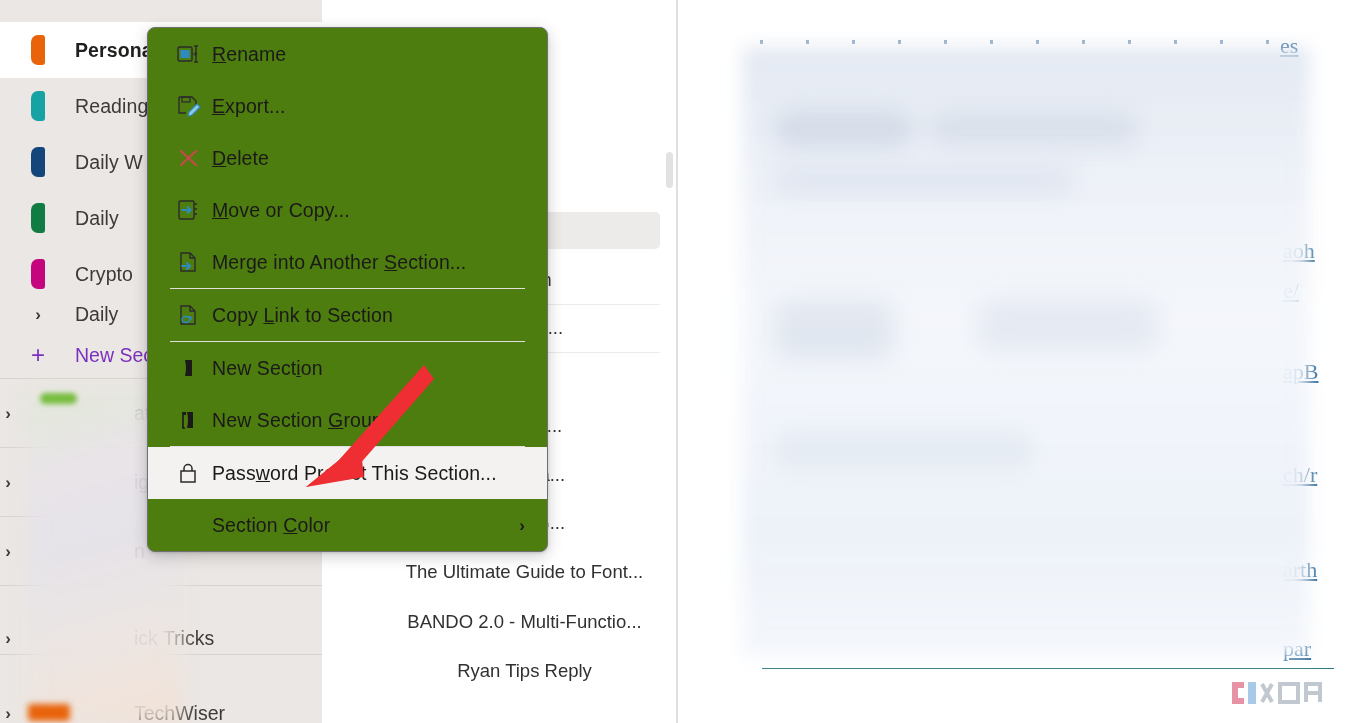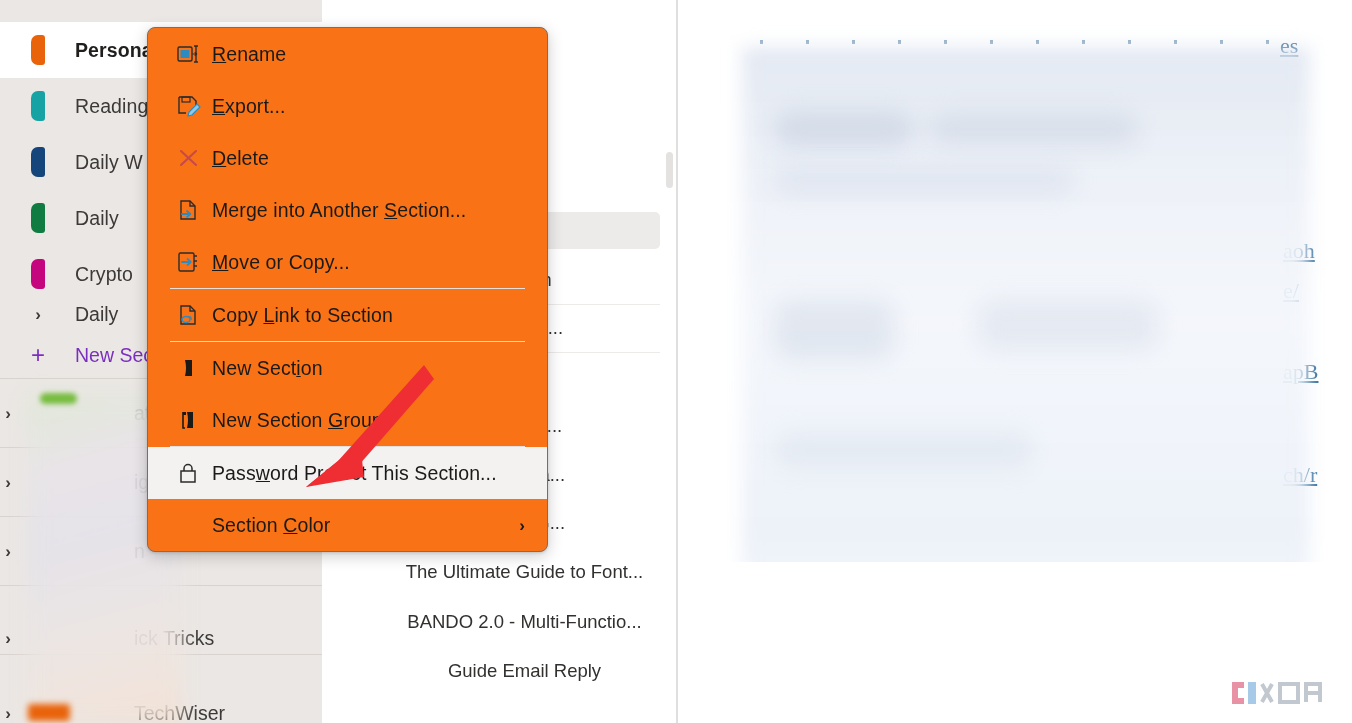--- a/index.html
+++ b/index.html
@@ -112,21 +112,21 @@
   .page-sep{
     position:absolute;left:50px;width:288px;height:1px;background:#EDEBE9;
   }
   #pagelist-scrollbar{
     position:absolute;left:666px;top:152px;width:7px;height:36px;
     background:#E4E2E0;border-radius:4px;
   }
 
   
   #content{
-    position:absolute;left:678px;top:0;width:674px;height:562px;
+    position:absolute;left:678px;top:0;width:674px;height:723px;
     background:#FFFFFF;overflow:hidden;
   }
   .link-line{
     position:absolute;
     font-size:22px;color:#1B5C8F;
     text-decoration:underline;
     white-space:nowrap;
     font-family:"Liberation Serif", serif;
   }
   #content-rule{
@@ -145,21 +145,21 @@
       rgba(236,241,248,.96) 80%,
       rgba(244,247,252,.97) 100%);
     filter:blur(9px);
     pointer-events:none;
   }
   .blur-blob{position:absolute;border-radius:18px;filter:blur(11px);pointer-events:none;}
 
   
   #ctxmenu{
     position:absolute;left:147px;top:27px;width:399px;
-    background:#f97316;
+    background:#4d7c0f;
     border:1px solid #707070;
     border-radius:8px;
     box-shadow:0 4px 16px rgba(0,0,0,.20), 0 1px 3px rgba(0,0,0,.14);
     overflow:hidden;
     z-index:40;
   }
   .mi{
     position:relative;height:52px;
     display:flex;align-items:center;
     cursor:default;
@@ -293,21 +293,21 @@
   <div class="page-row" style="top:499px">
     <span class="page-label">u pair G...</span>
   </div>
   <div class="page-row" style="top:548px">
     <span class="page-label">The Ultimate Guide to Font...</span>
   </div>
   <div class="page-row" style="top:598px">
     <span class="page-label">BANDO 2.0 - Multi-Functio...</span>
   </div>
   <div class="page-row" style="top:647px">
-    <span class="page-label">Guide Email Reply</span>
+    <span class="page-label">Ryan Tips Reply</span>
   </div>
 </div>
 <div id="pagelist-scrollbar"></div>
 <div id="pagelist-divider"></div>
 
 <div id="content">
 
   <span class="link-line" style="left:602px;top:33px">es</span>
   <span class="link-line" style="left:605px;top:238px">aoh</span>
   <span class="link-line" style="left:605px;top:278px">e/</span>
@@ -365,39 +365,39 @@
         <path d="M5 5 L20 19 M20 5 L5 19" fill="none" stroke="#C64A4A" stroke-width="2.1" stroke-linecap="round"></path>
       </svg>
     </span>
     <span class="mi-label">
       <u>D</u>elete</span>
   </div>
 
   <div class="mi">
     <span class="mi-ico">
       <svg width="26" height="24" viewBox="0 0 26 24">
+        <rect x="3" y="3" width="15" height="18" rx="1.5" fill="none" stroke="#2B2B2B" stroke-width="1.4"></rect>
+        <path d="M18 6 h3 M18 11 h3 M18 16 h3" stroke="#2B2B2B" stroke-width="1.4"></path>
+        <path d="M6 12 h8 M11.5 9 14.8 12 11.5 15" fill="none" stroke="#2E8BC0" stroke-width="1.8" stroke-linecap="round" stroke-linejoin="round"></path>
+      </svg>
+    </span>
+    <span class="mi-label">
+      <u>M</u>ove or Copy...</span>
+  </div>
+
+  <div class="mi">
+    <span class="mi-ico">
+      <svg width="26" height="24" viewBox="0 0 26 24">
         <path d="M5 3 h9 l5 5 v13 h-14 z" fill="none" stroke="#2B2B2B" stroke-width="1.4"></path>
         <path d="M14 3 v5 h5" fill="none" stroke="#2B2B2B" stroke-width="1.4"></path>
         <path d="M6 16 h8 M11 13 14.3 16 11 19" fill="none" stroke="#2E8BC0" stroke-width="1.8" stroke-linecap="round" stroke-linejoin="round"></path>
       </svg>
     </span>
     <span class="mi-label">
       Merge into Another <u>S</u>ection...</span>
-  </div>
-
-  <div class="mi">
-    <span class="mi-ico">
-      <svg width="26" height="24" viewBox="0 0 26 24">
-        <rect x="3" y="3" width="15" height="18" rx="1.5" fill="none" stroke="#2B2B2B" stroke-width="1.4"></rect>
-        <path d="M18 6 h3 M18 11 h3 M18 16 h3" stroke="#2B2B2B" stroke-width="1.4"></path>
-        <path d="M6 12 h8 M11.5 9 14.8 12 11.5 15" fill="none" stroke="#2E8BC0" stroke-width="1.8" stroke-linecap="round" stroke-linejoin="round"></path>
-      </svg>
-    </span>
-    <span class="mi-label">
-      <u>M</u>ove or Copy...</span>
   </div>
   <div class="mi-sep"></div>
 
   <div class="mi">
     <span class="mi-ico">
       <svg width="26" height="24" viewBox="0 0 26 24">
         <path d="M5 3 h9 l5 5 v13 h-14 z" fill="none" stroke="#2B2B2B" stroke-width="1.4"></path>
         <path d="M14 3 v5 h5" fill="none" stroke="#2B2B2B" stroke-width="1.4"></path>
         <ellipse cx="10" cy="16.5" rx="4" ry="3" fill="none" stroke="#2E8BC0" stroke-width="1.5"></ellipse>
         <path d="M12 14 q4 -1 3 3" fill="none" stroke="#2E8BC0" stroke-width="1.5"></path>

